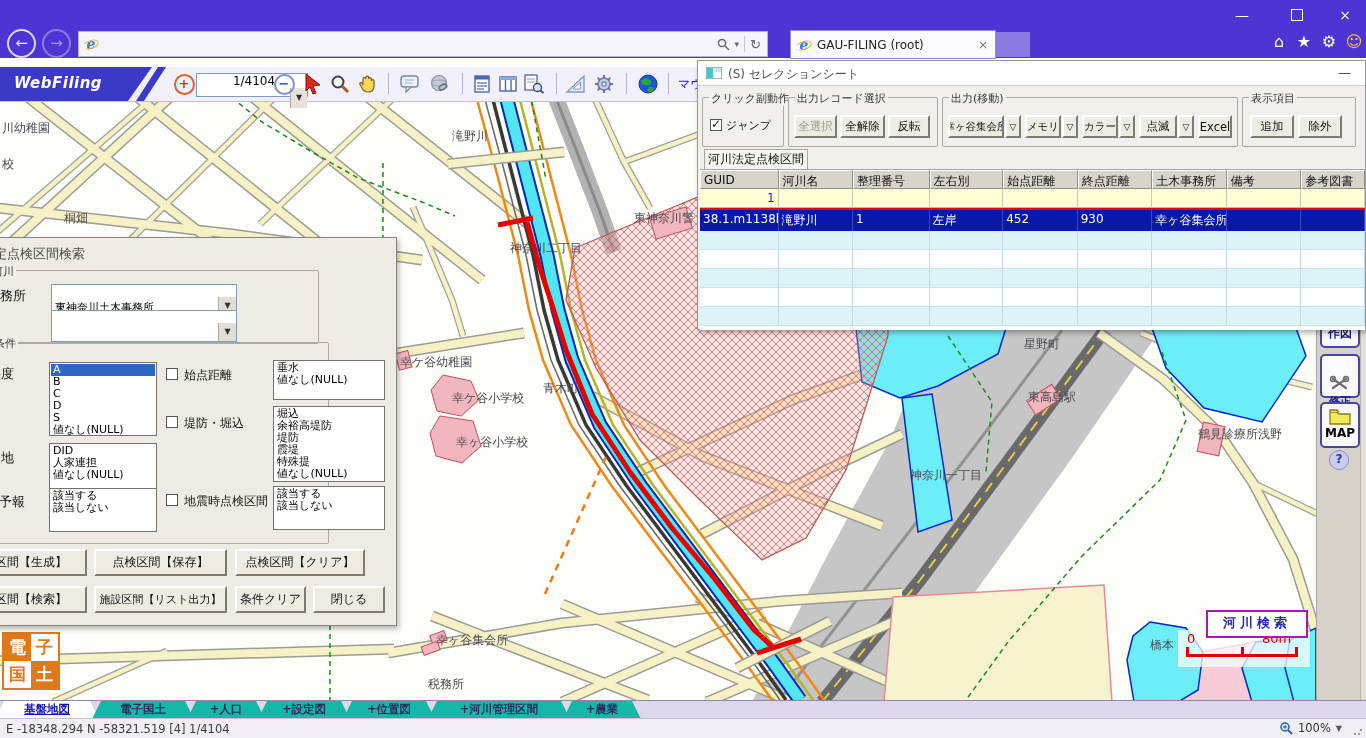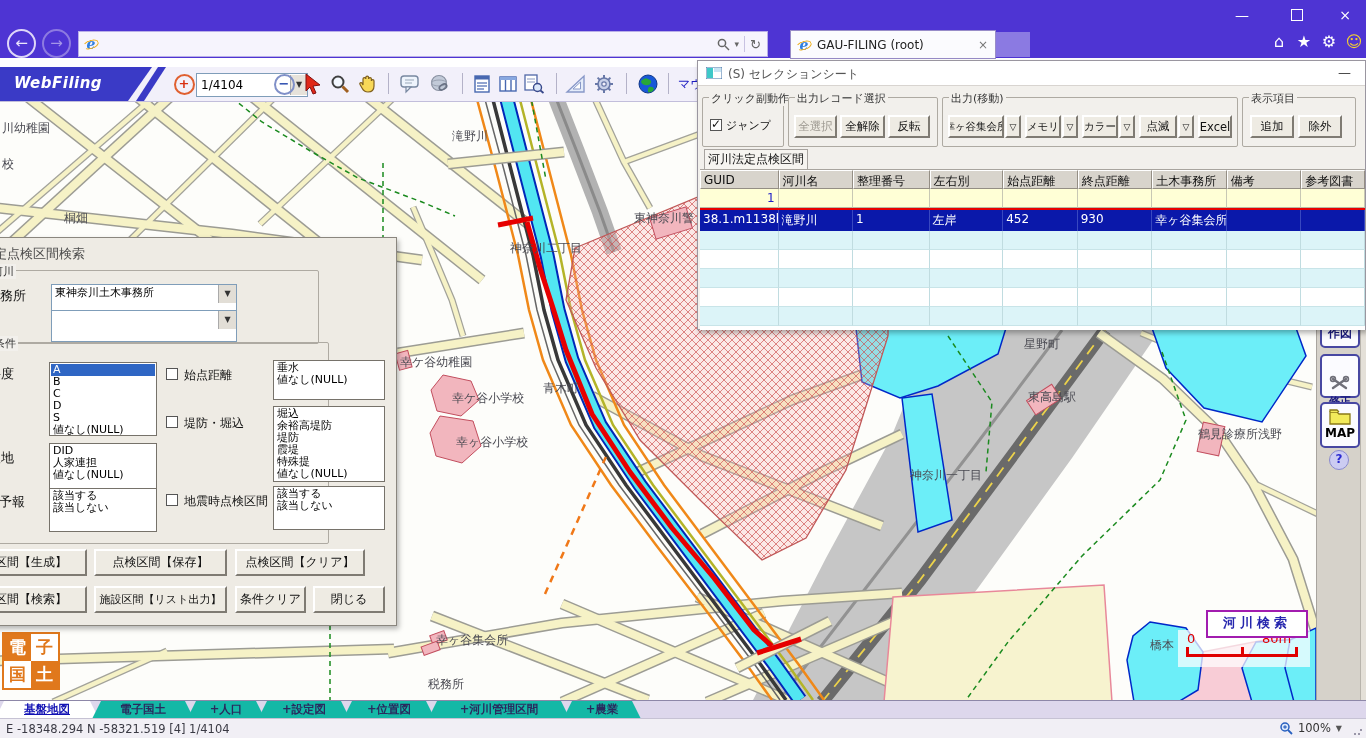--- a/index.html
+++ b/index.html
@@ -24,21 +24,21 @@
   .tab-stub{position:absolute;left:996px;top:32px;width:34px;height:25px;background:rgba(255,255,255,.35);}
   .chrome-ico{position:absolute;top:31px;width:22px;height:22px;color:#fff;font-size:16px;text-align:center;line-height:22px;}
   
   .toolbar{position:absolute;left:0;top:58px;width:1366px;height:34px;background:#f2f0fa;border-bottom:1px solid #c2bedb;z-index:2;margin-top:9px;}
   .logo-a{position:absolute;left:0;top:0;width:152px;height:34px;background:#3a3ac6;clip-path:polygon(0 0,152px 0,128px 34px,0 34px);}
   .logo-b{position:absolute;left:136px;top:0;width:32px;height:34px;background:#3a3ac6;clip-path:polygon(22px 0,30px 0,8px 34px,0 34px);}
   .logo-text{position:absolute;left:14px;top:7px;color:#fff;font-size:15px;font-weight:bold;font-style:italic;letter-spacing:.5px;z-index:1;}
   .tbtn{position:absolute;top:5px;width:24px;height:24px;display:flex;align-items:center;justify-content:center;}
   .tsep{position:absolute;top:6px;width:1px;height:21px;background:#b4b2c8;}
   .circle-btn{display:inline-block;width:17px;height:17px;border-radius:50%;text-align:center;line-height:15px;font-size:13px;font-weight:bold;}
-  .scale-select{position:absolute;left:196px;top:6px;width:110px;height:22px;background:#fff;border:1px solid #7f9db9;display:flex;align-items:center;font-size:12px;}
+  .scale-select{position:absolute;left:196px;top:6px;width:110px;height:22px;background:#fff;border:1px solid #7f9db9;display:flex;align-items:center;font-size:12px;flex-direction:column;}
   .scale-select .val{padding-left:4px;}
   .scale-select .drop{margin-left:auto;width:16px;height:20px;background:#e6e2da;border-left:1px solid #aaa;text-align:center;font-size:8px;line-height:20px;color:#333;}
   .mouse-lbl{position:absolute;left:678px;top:9px;color:#1b1bc0;font-size:12px;white-space:nowrap;}
   
   #map{position:absolute;left:0;top:92px;background:#fdfdfa;z-index:1;}
   #map text{font-size:12px;fill:#4a4a52;font-family:"DejaVu Sans","Liberation Sans",sans-serif;}
   .rc{fill:none;stroke:#9c9c94;stroke-width:11;stroke-linejoin:round;}
   .rf{fill:none;stroke:#f6f2c6;stroke-width:8;stroke-linejoin:round;}
   .rc2{fill:none;stroke:#a2a29a;stroke-width:7;stroke-linejoin:round;}
   .rf2{fill:none;stroke:#f6f2c6;stroke-width:4.5;stroke-linejoin:round;}
@@ -77,21 +77,21 @@
   .yellow .tcell{background:#ffffd6;border-right:1px solid #c8c8b4;border-bottom:1px solid #b8b8a4;}
   .yellow .tcell.num{color:#2020c8;text-align:right;padding-right:3px;}
   .selrow{border-top:2px solid #e80000;height:21px;}
   .selrow .tcell{background:#0a18aa;color:#fff;border-right:1px solid #3848c0;}
   .alt1 .tcell{background:#dcf4f8;border-right:1px solid #c0dce0;border-bottom:1px solid #c8e4e8;}
   .alt2 .tcell{background:#ffffff;border-right:1px solid #c0dce0;border-bottom:1px solid #c8e4e8;}
   
   .search-dlg{position:absolute;left:-80px;top:237px;width:477px;height:389px;background:#eeebe4;border:1px solid #8a867e;box-sizing:border-box;box-shadow:2px 3px 5px rgba(0,0,0,.28);z-index:8;}
   .search-dlg .dtitle{position:absolute;left:60px;top:7px;font-size:13px;color:#4a4a4a;white-space:nowrap;}
   .dlbl{position:absolute;font-size:13px;color:#111;white-space:nowrap;}
-  .combo{position:absolute;height:32px;background:#fff;border:1px solid #7f9db9;box-sizing:border-box;display:flex;align-items:flex-start;}
+  .combo{position:absolute;height:32px;background:#fff;border:1px solid #7f9db9;box-sizing:border-box;display:flex;align-items:flex-end;}
   .combo .cval{font-size:11px;padding-left:3px;white-space:nowrap;overflow:hidden;}
   .combo .carr{margin-left:auto;width:17px;height:18px;background:#e2ded6;border-left:1px solid #aaa;font-size:8px;color:#333;text-align:center;line-height:18px;}
   .listbox{position:absolute;background:#fff;border:1px solid #76726a;box-sizing:border-box;font-size:11px;line-height:12px;padding:1px;overflow:hidden;}
   .lb-item{padding-left:2px;white-space:nowrap;}
   .lb-item.sel{background:#2f66c4;color:#fff;}
   
   .btabs-bar{position:absolute;left:0;top:700px;width:1366px;height:18px;background:#ddd7ec;border-top:1px solid #8d87a8;z-index:4;}
   #bottom-tabs{position:absolute;left:2px;top:0;display:flex;}
   .btab{height:18px;margin-left:-7px;background:#14b8a6;clip-path:polygon(9px 0,calc(100% - 9px) 0,100% 100%,0 100%);font-size:11.5px;font-weight:bold;color:#2a2a5e;text-align:center;line-height:17px;white-space:nowrap;overflow:hidden;}
   .btab.active{background:#fff;color:#1212b4;text-decoration:underline;}

